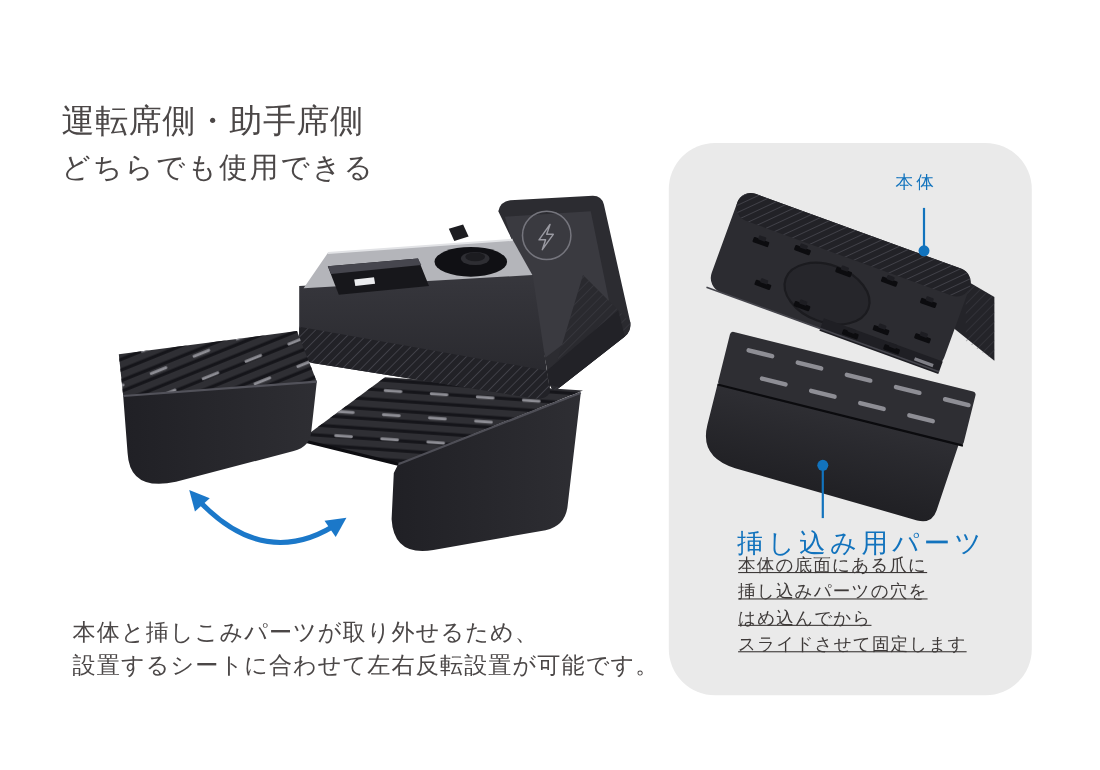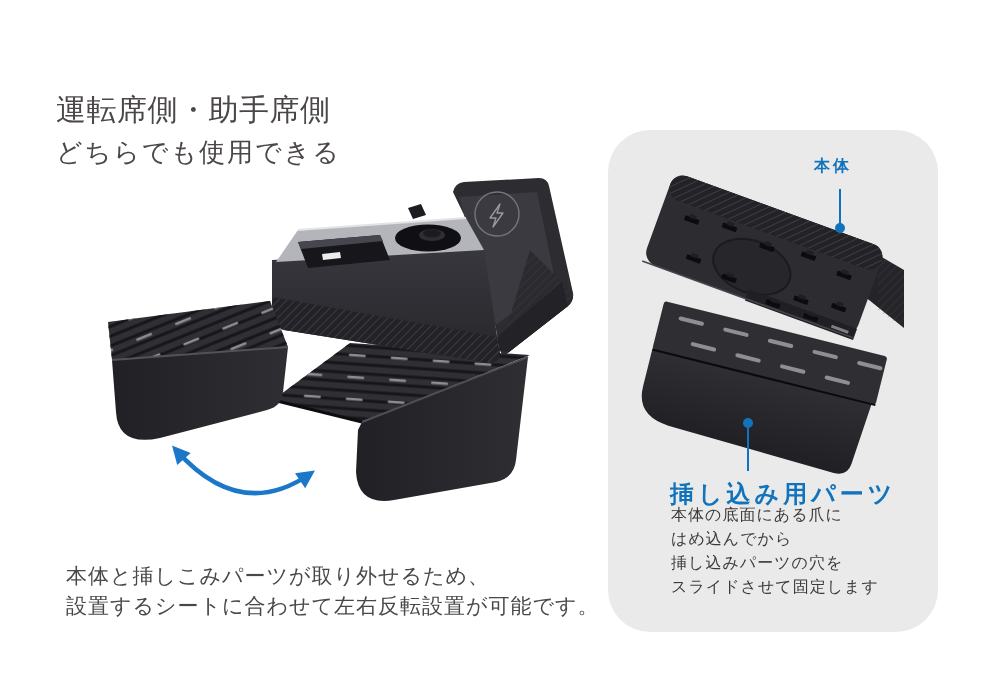--- a/index.html
+++ b/index.html
@@ -27,33 +27,33 @@
   .caption{
     position:absolute;left:66px;top:561px;font-size:21px;line-height:30px;
     letter-spacing:1px;color:var(--text-primary,#4B4747);white-space:nowrap;
   }
   .panel{
     position:absolute;left:608px;top:130px;width:330px;height:502px;
     background:var(--panel-bg,#EAEAEA);border-radius:42px;overflow:hidden;
   }
   .panel-art{position:absolute;left:0;top:0;width:330px;height:502px}
   .plabel{
-    position:absolute;color:var(--accent-blue,#1273BD);font-weight:700;white-space:nowrap;
+    position:absolute;color:var(--accent-blue,#1273BD);font-weight:400;white-space:nowrap;
   }
   .plabel-body{left:206px;top:26px;font-size:16px;letter-spacing:3px}
   .plabel-insert{left:62px;top:348px;font-size:24px;letter-spacing:4px}
   .pline{position:absolute;width:2px;background:var(--accent-blue,#1273BD)}
   .pline-body{left:231px;top:59px;height:35px}
   .pline-insert{left:139px;top:297px;height:44px}
   .pdot{position:absolute;width:10px;height:10px;border-radius:50%;background:var(--accent-blue,#1273BD)}
   .pdot-body{left:227px;top:93px}
   .pdot-insert{left:135px;top:288px}
   .pdesc{
     position:absolute;left:63px;top:373px;font-size:16px;line-height:24px;
-    letter-spacing:1px;color:var(--text-secondary,#3E3A39);white-space:nowrap;
+    letter-spacing:1px;color:var(--text-secondary,#3E3A39);white-space:nowrap;text-decoration:underline;
   }
 </style>
 </head>
 <body>
 
 <div class="page">
 
   <div class="headline-title">運転席側・助手席側</div>
   <div class="headline-subtitle">どちらでも使用できる</div>
 
@@ -212,19 +212,19 @@
     <div class="plabel plabel-body">本体</div>
     <div class="pline pline-body"></div>
     <div class="pdot pdot-body"></div>
 
     <div class="pdot pdot-insert"></div>
     <div class="pline pline-insert"></div>
     <div class="plabel plabel-insert">挿し込み用パーツ</div>
 
     <div class="pdesc">
       <div>本体の底面にある爪に</div>
+      <div>挿し込みパーツの穴を</div>
       <div>はめ込んでから</div>
-      <div>挿し込みパーツの穴を</div>
       <div>スライドさせて固定します</div>
     </div>
   </div>
 
 </div>
 
 </body></html>

